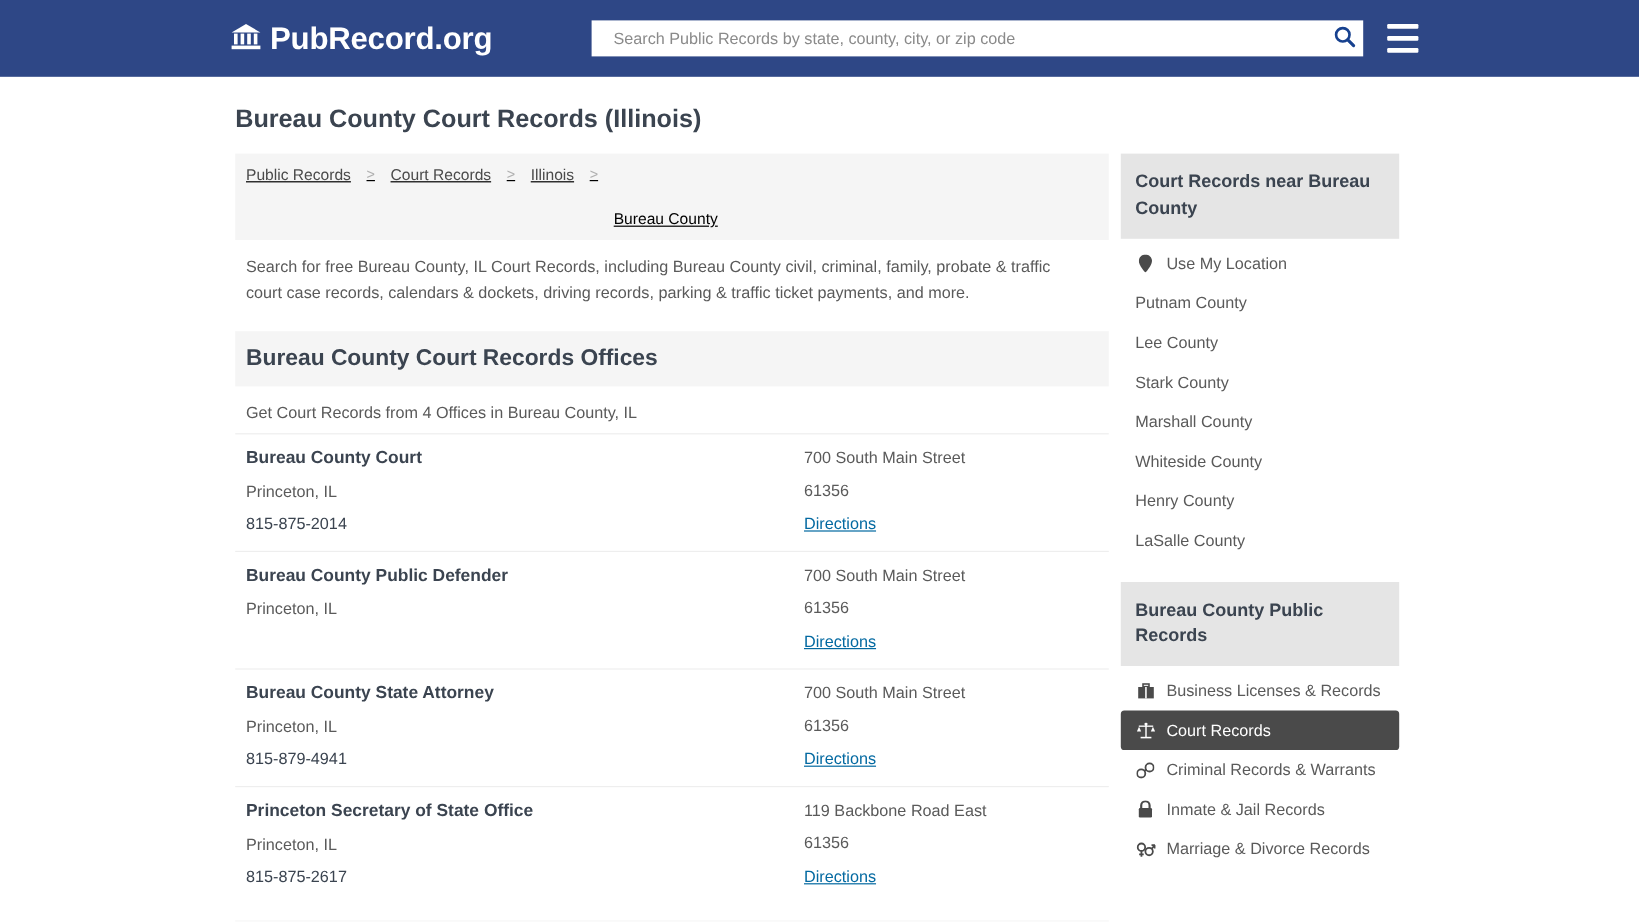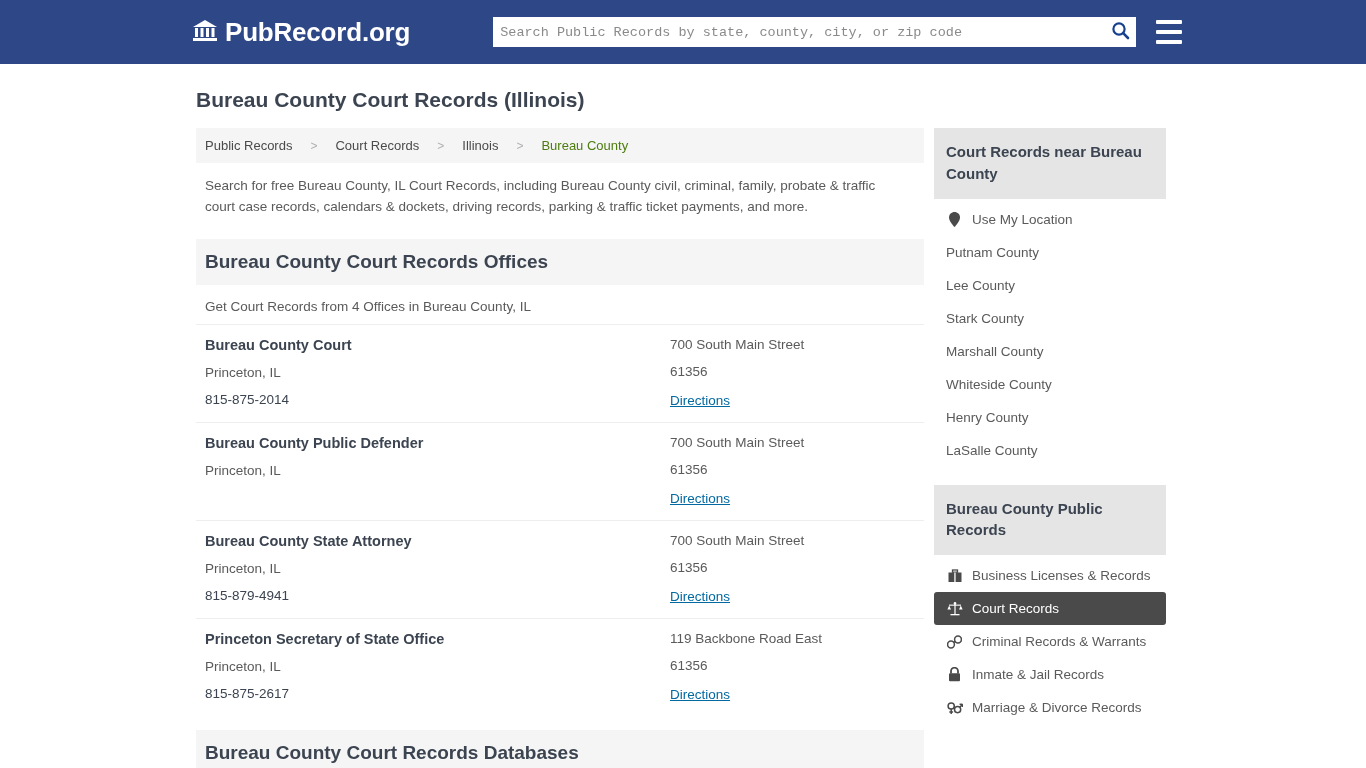--- a/index.html
+++ b/index.html
@@ -39,23 +39,23 @@
     position: relative;
     width: 643px;
     height: 30px;
   }
   .search-input {
     width: 100%;
     height: 30px;
     border: none;
     background: #ffffff;
     font-size: 13.5px;
-    font-family: Liberation Mono, monospace;
+    font-family: Liberation Sans, sans-serif;
     color: #1d4ed8;
-    padding: 0 34px 0 7px;
+    padding: 0 34px 0 18px;
     outline: none;
   }
   .search-input::placeholder { color: #8a8a8a; }
   .search-btn {
     position: absolute;
     right: 4px; top: 3px;
     width: 24px; height: 24px;
     border: none; background: transparent;
     cursor: pointer; padding: 0;
     display: flex; align-items: center; justify-content: center;
@@ -91,27 +91,28 @@
   }
   .main-col { width: 728px; }
   .side-col { width: 232px; }
 
   
   .breadcrumb {
     background: #f5f5f5;
     padding: 10px 9px;
     font-size: 13px;
     display: flex;
-    align-items: flex-end;
+    align-items: flex-start;
     flex-wrap: wrap;
-    gap: 18px;
+    gap: 13px;
+    text-decoration: underline;
   }
   .bc-link { color: #4a4a4a; text-decoration: none; cursor: pointer; }
   .bc-sep { color: #b0b0b0; font-size: 12px; }
-  .bc-current { color: #4d7c0f; }
+  .bc-current { color: #000000; margin-top: 37px; }
 
   .intro {
     font-size: 13.5px;
     color: #5a5a5a;
     line-height: 1.52;
     padding: 13px 9px 8px 9px;
     max-width: 716px;
   }
 
   

